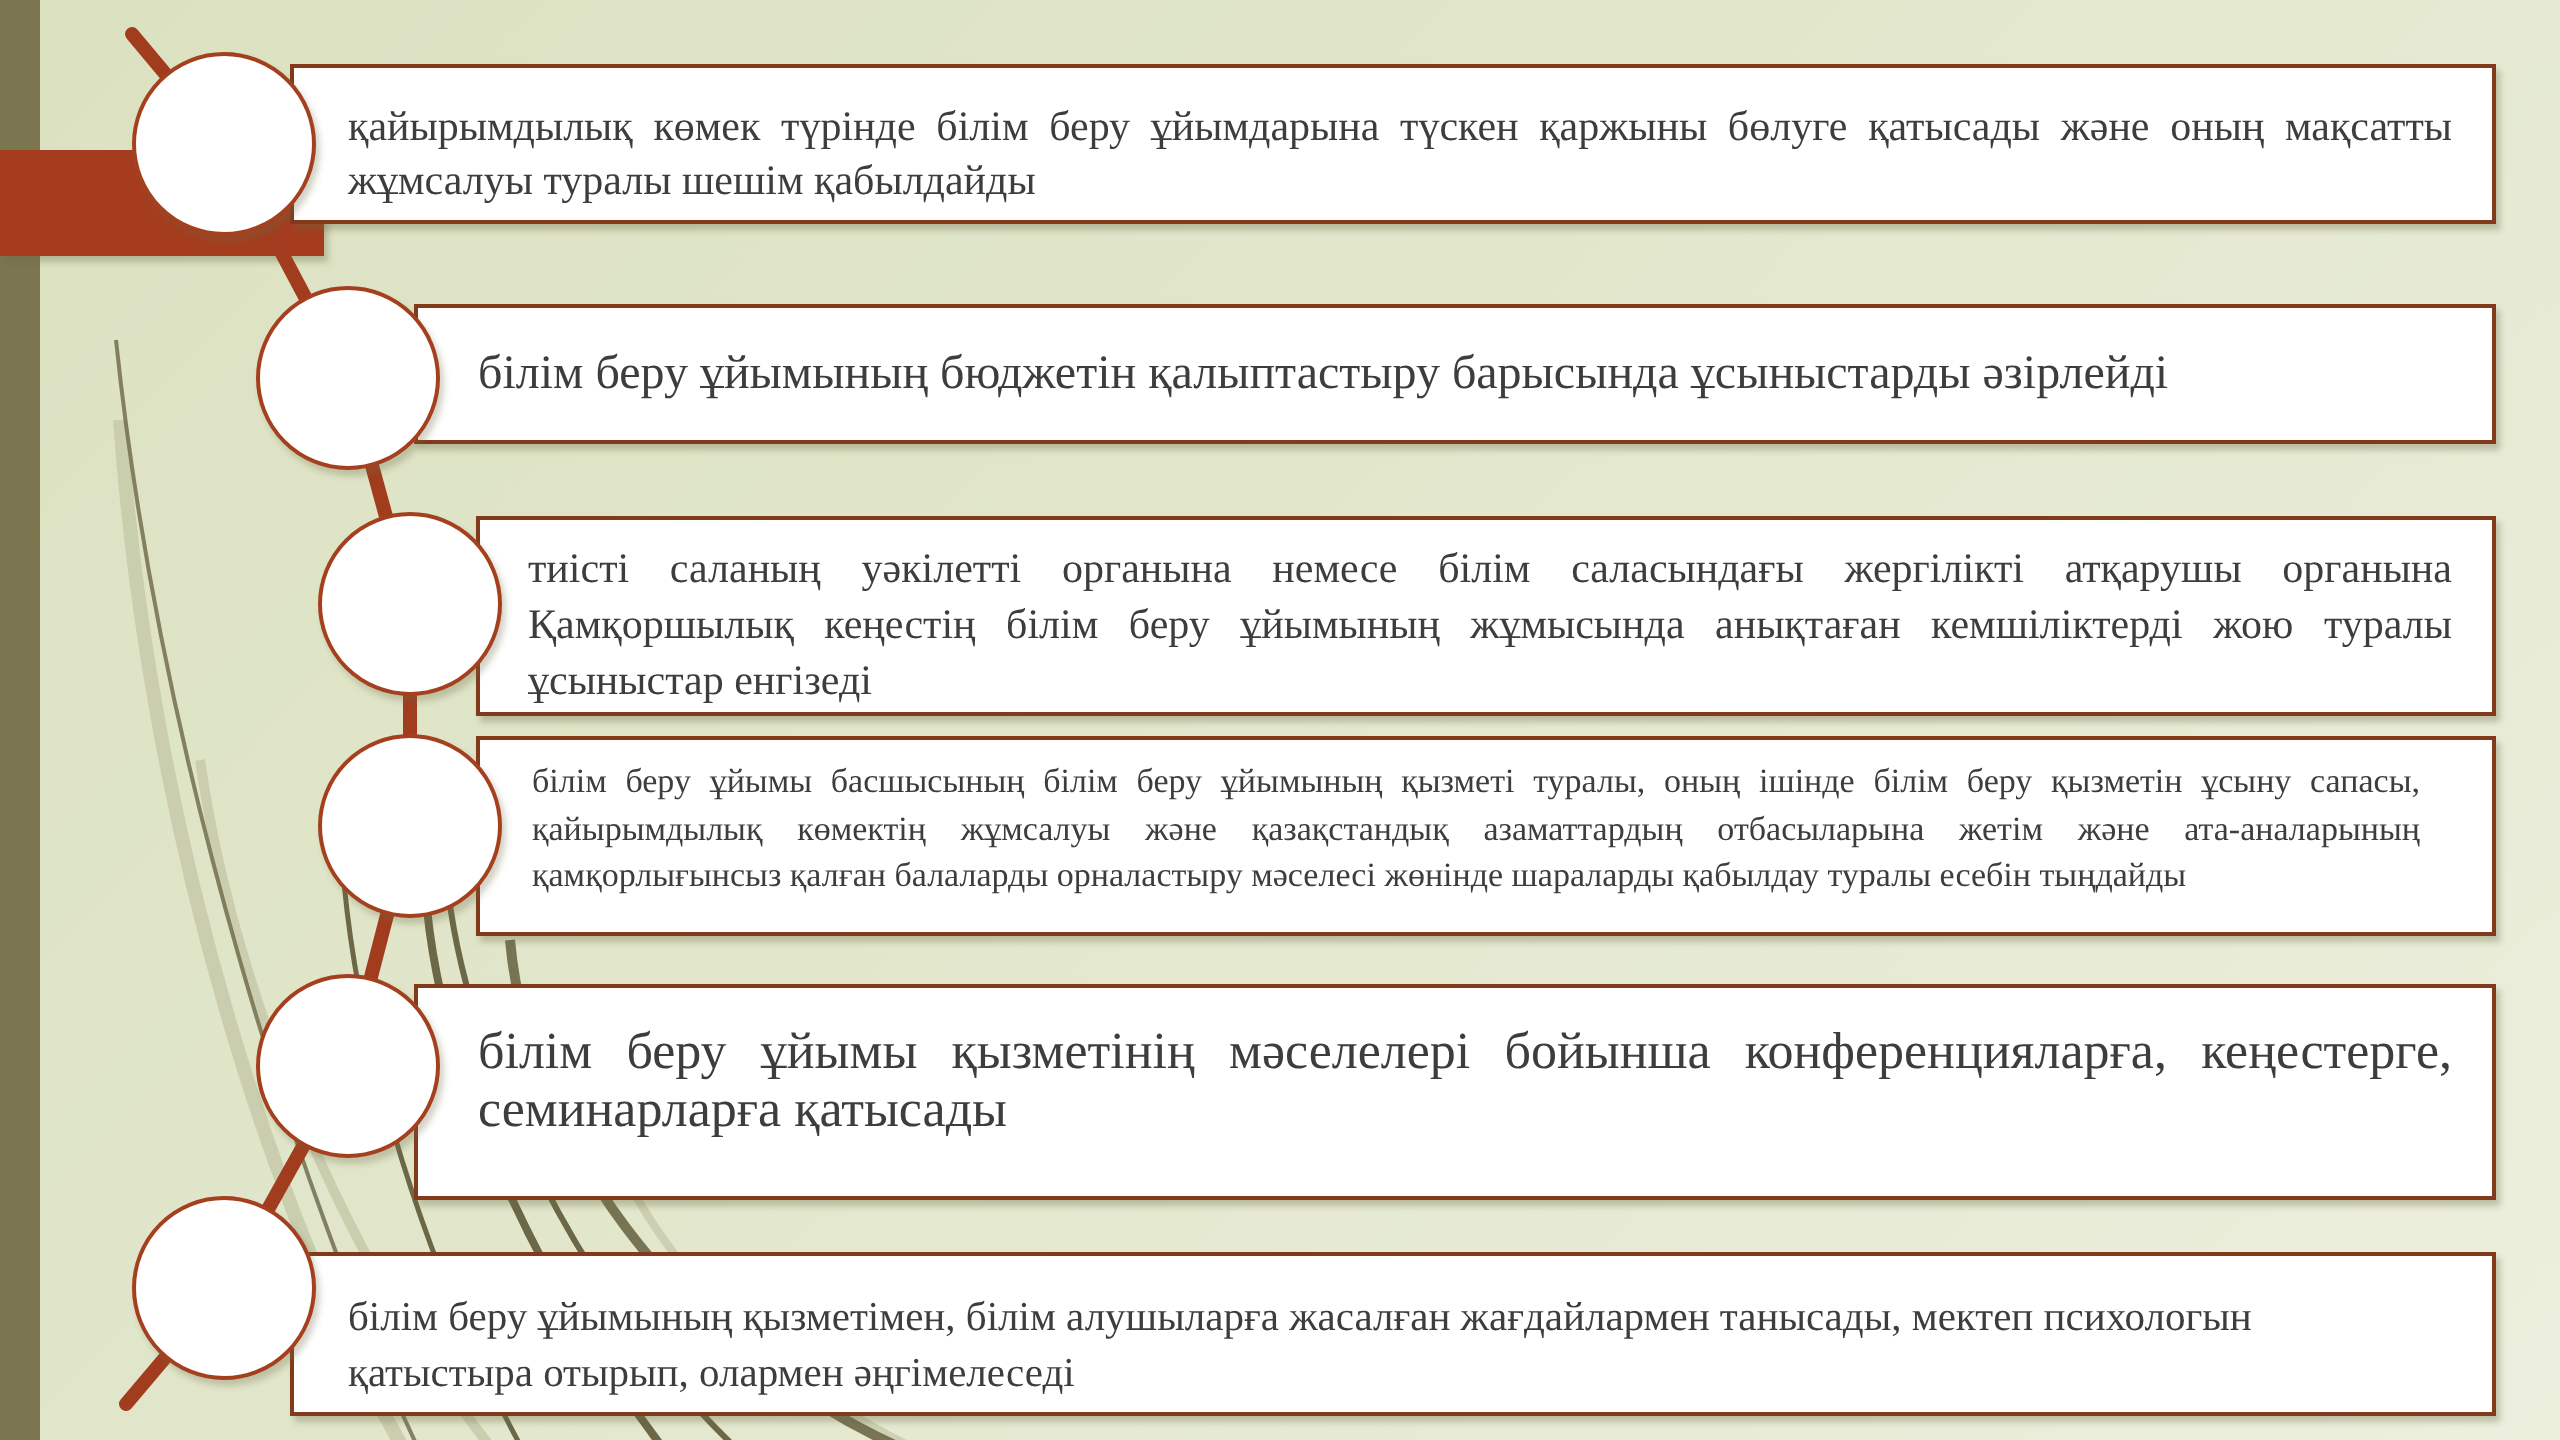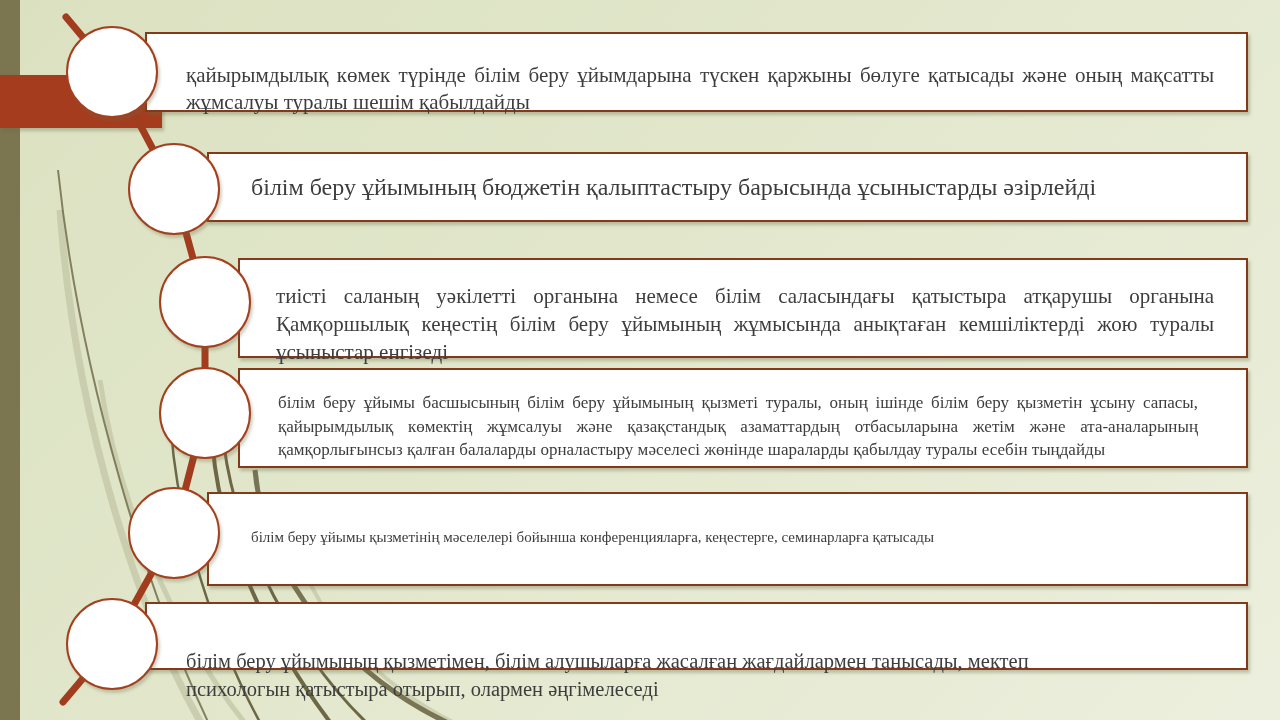--- a/index.html
+++ b/index.html
@@ -23,33 +23,33 @@
   .connector{position:absolute;left:0;top:0;z-index:3;}
   .item-box{
     position:absolute;
     background:#ffffff;
     border:2px solid #833a1b;
     box-sizing:border-box;
     z-index:4;
     box-shadow:2px 3px 3px rgba(110,105,70,0.35);
     color:#3d3d3d;
   }
-  .item-box p{margin:16px;}
+  .item-box p{margin:4px;}
   .box1{left:145px;top:32px;width:1103px;height:80px;
         padding:12px 16px 0 23px;font-size:21px;line-height:27px;text-align:justify;}
   .box2{left:207px;top:152px;width:1041px;height:70px;
         padding:0 16px 0 26px;font-size:24px;display:flex;align-items:center;}
   .box3{left:238px;top:258px;width:1010px;height:100px;
         padding:6px 16px 0 20px;font-size:21px;line-height:28px;text-align:justify;}
   .box4{left:238px;top:368px;width:1010px;height:100px;
         padding:5px 32px 0 22px;font-size:17px;line-height:23.5px;text-align:justify;}
-  .box5{left:207px;top:492px;width:1041px;height:94px;
-        padding:13px 16px 0 26px;font-size:15px;line-height:29px;text-align:justify;}
-  .box6{left:145px;top:602px;width:1103px;height:68px;
-        padding:27px 104px 0 23px;font-size:20.5px;line-height:28px;}
+  .box5{left:207px;top:492px;width:1041px;height:108px;
+        padding:13px 16px 0 26px;font-size:26px;line-height:29px;text-align:justify;}
+  .box6{left:145px;top:626px;width:1103px;height:82px;
+        padding:13px 104px 0 23px;font-size:20.5px;line-height:28px;}
   .bullet{
     position:absolute;
     width:92px;height:92px;border-radius:50%;
     background:#ffffff;
     border:2.5px solid #a5401f;
     box-sizing:border-box;
     z-index:5;
     box-shadow:2px 3px 3px rgba(110,105,70,0.30);
   }
   .c1{left:66px; top:26px;}
@@ -83,21 +83,21 @@
     <polyline points="66,17 112,72 174,189 205,302 205,413 174,533 112,644 63,702" fill="none" stroke="#a23c1e" stroke-width="7" stroke-linecap="round" stroke-linejoin="round"></polyline>
   </svg>
 
   <div class="item-box box1">
     <p>қайырымдылық көмек түрінде білім беру ұйымдарына түскен қаржыны бөлуге қатысады және оның мақсатты жұмсалуы туралы шешім қабылдайды</p>
   </div>
   <div class="item-box box2">
     <p>білім беру ұйымының бюджетін қалыптастыру барысында ұсыныстарды әзірлейді</p>
   </div>
   <div class="item-box box3">
-    <p>тиісті саланың уәкілетті органына немесе білім саласындағы қатыстыра атқарушы органына Қамқоршылық кеңестің білім беру ұйымының жұмысында анықтаған кемшіліктерді жою туралы ұсыныстар енгізеді</p>
+    <p>тиісті саланың уәкілетті органына немесе білім саласындағы жергілікті атқарушы органына Қамқоршылық кеңестің білім беру ұйымының жұмысында анықтаған кемшіліктерді жою туралы ұсыныстар енгізеді</p>
   </div>
   <div class="item-box box4">
     <p>білім беру ұйымы басшысының білім беру ұйымының қызметі туралы, оның ішінде білім беру қызметін ұсыну сапасы, қайырымдылық көмектің жұмсалуы және қазақстандық азаматтардың отбасыларына жетім және ата-аналарының қамқорлығынсыз қалған балаларды орналастыру мәселесі жөнінде шараларды қабылдау туралы есебін тыңдайды</p>
   </div>
   <div class="item-box box5">
     <p>білім беру ұйымы қызметінің мәселелері бойынша конференцияларға, кеңестерге, семинарларға қатысады</p>
   </div>
   <div class="item-box box6">
     <p>білім беру ұйымының қызметімен, білім алушыларға жасалған жағдайлармен танысады, мектеп психологын қатыстыра отырып, олармен әңгімелеседі</p>
   </div>

